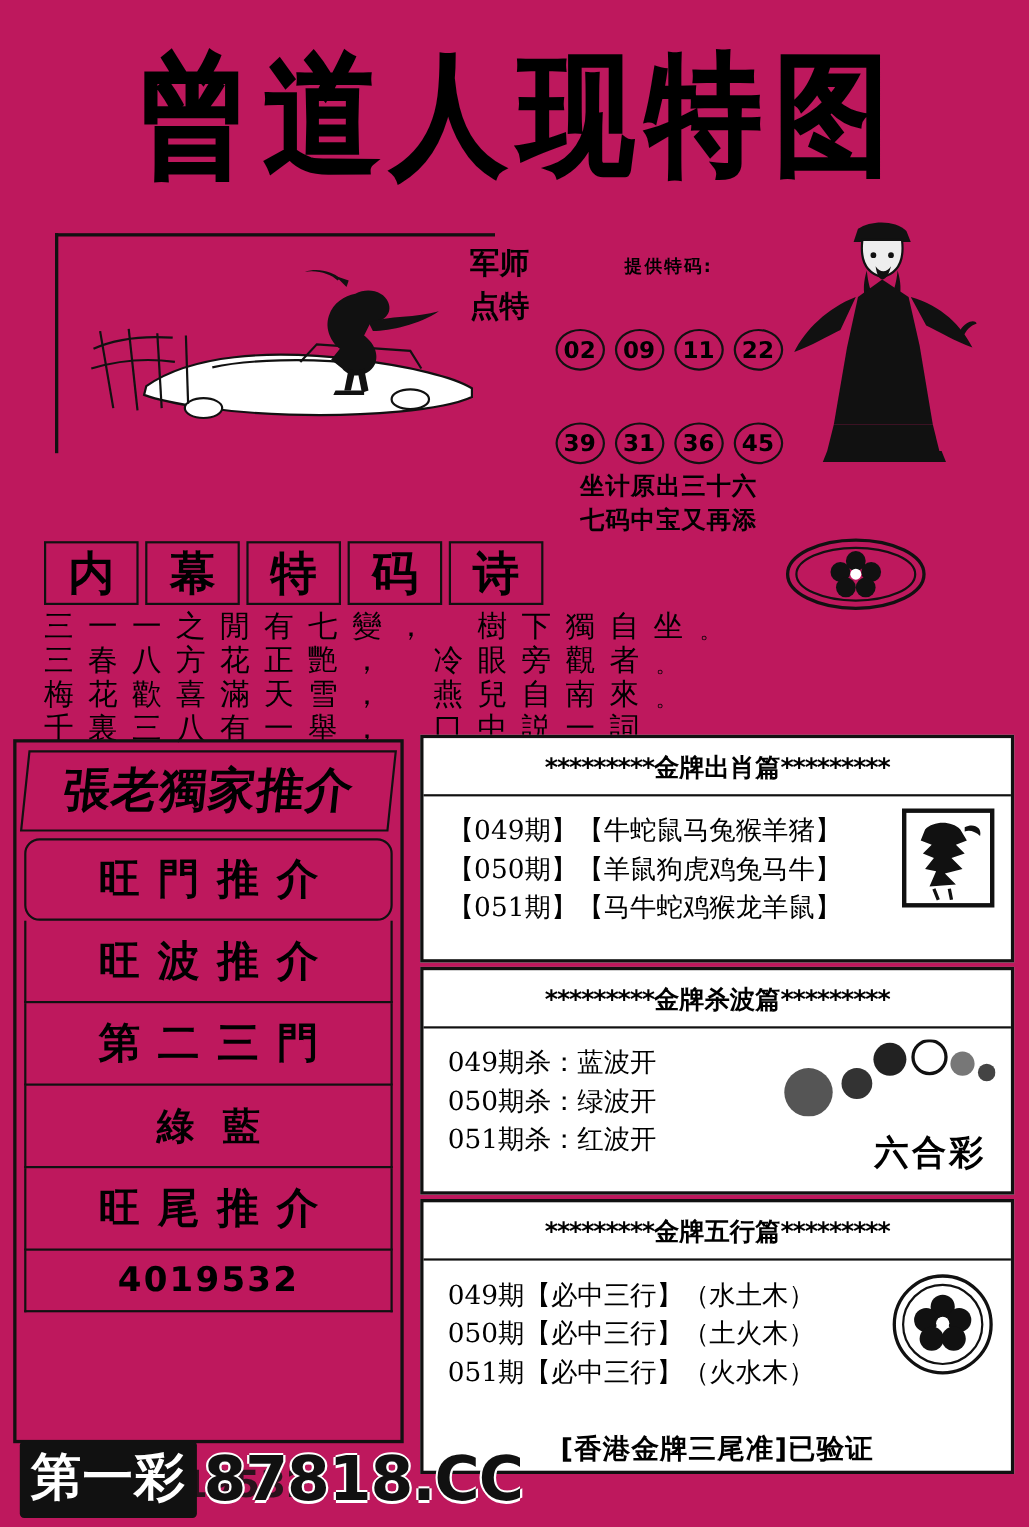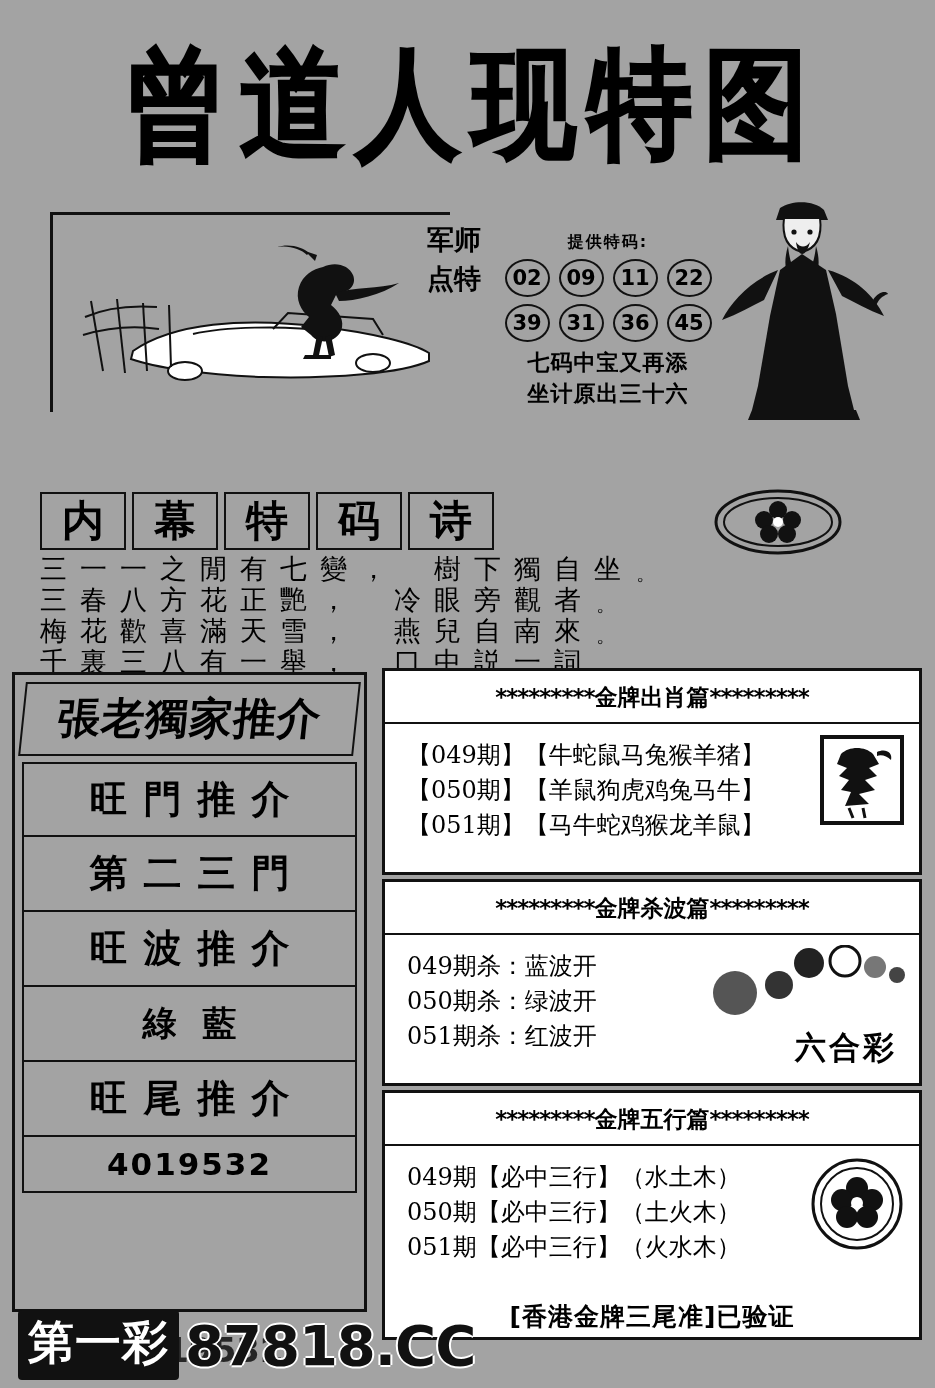--- a/index.html
+++ b/index.html
@@ -10,21 +10,21 @@
   body {
     width: 935px;
     height: 1388px;
     position: relative;
     font-family: "DejaVu Serif", serif;
     overflow: hidden;
   }
   .page {
     position: absolute;
     inset: 0;
-    background: #a3a3a3;
+    background: #be185d;
   }
 
   
   .masthead {
     position: absolute;
     left: 52px;
     top: 36px;
     width: 840px;
     height: 140px;
     display: flex;
@@ -102,20 +102,21 @@
     border: 2.5px solid #111;
     border-radius: 50%;
     font-family: "DejaVu Sans", sans-serif;
     font-weight: bold;
     font-size: 21px;
     display: flex;
     align-items: center;
     justify-content: center;
     box-sizing: border-box;
     color: #000;
+    margin-top: 40px;
   }
   .code-couplet {
     font-family: "DejaVu Sans", sans-serif;
     font-weight: bold;
     font-size: 22px;
     line-height: 27px;
     text-align: center;
     letter-spacing: 1px;
     color: #000;
     margin-top: 4px;
@@ -218,21 +219,21 @@
     border: 2.5px solid #111;
     border-top: none;
     box-sizing: border-box;
     display: flex;
     align-items: center;
     justify-content: center;
     font-family: "DejaVu Sans", sans-serif;
     font-weight: bold;
     color: #000;
   }
-  .lp-row.first { border-top: 2.5px solid #111; margin-top: 6px; }
+  .lp-row.first { border-top: 2.5px solid #111; margin-top: 6px; border-radius: 14px; }
   .lp-row .txt {
     font-size: 38px;
     letter-spacing: 16px;
     padding-left: 16px;
   }
   .lp-row .txt.small {
     font-size: 34px;
     letter-spacing: 26px;
     padding-left: 26px;
   }
@@ -404,22 +405,22 @@
       <div class="ball">09</div>
       <div class="ball">11</div>
       <div class="ball">22</div>
     </div>
     <div class="ball-row">
       <div class="ball">39</div>
       <div class="ball">31</div>
       <div class="ball">36</div>
       <div class="ball">45</div>
     </div>
+    <div class="code-couplet">坐计原出三十六</div>
     <div class="code-couplet">七码中宝又再添</div>
-    <div class="code-couplet">坐计原出三十六</div>
   </div>
 
   <svg class="sage" viewBox="0 0 170 228">
     <g fill="#111">
       <path d="M62 12 C74 4 96 4 106 14 L110 24 L58 24 Z"></path>
       <path d="M66 22 C64 38 68 52 84 56 C100 52 104 38 102 22 Z" fill="#eee" stroke="#111" stroke-width="2"></path>
       <circle cx="76" cy="36" r="2.6"></circle>
       <circle cx="92" cy="36" r="2.6"></circle>
       <path d="M78 46 C82 52 88 52 92 46 C88 62 80 62 78 46 Z"></path>
       <path d="M70 50 C64 70 68 86 84 92 C100 86 104 70 98 50 C96 70 90 80 84 82 C78 80 72 70 70 50 Z"></path>
@@ -479,24 +480,24 @@
       <span class="dot">。</span>
     </div>
   </div>
 
   <div class="left-panel">
     <div class="lp-title">張老獨家推介</div>
     <div class="lp-row first">
       <span class="txt">旺門推介</span>
     </div>
     <div class="lp-row">
+      <span class="txt">旺波推介</span>
+    </div>
+    <div class="lp-row">
       <span class="txt">第二三門</span>
-    </div>
-    <div class="lp-row">
-      <span class="txt">旺波推介</span>
     </div>
     <div class="lp-row">
       <span class="txt small">綠藍</span>
     </div>
     <div class="lp-row">
       <span class="txt">旺尾推介</span>
     </div>
     <div class="lp-footer">4019532</div>
   </div>
 

